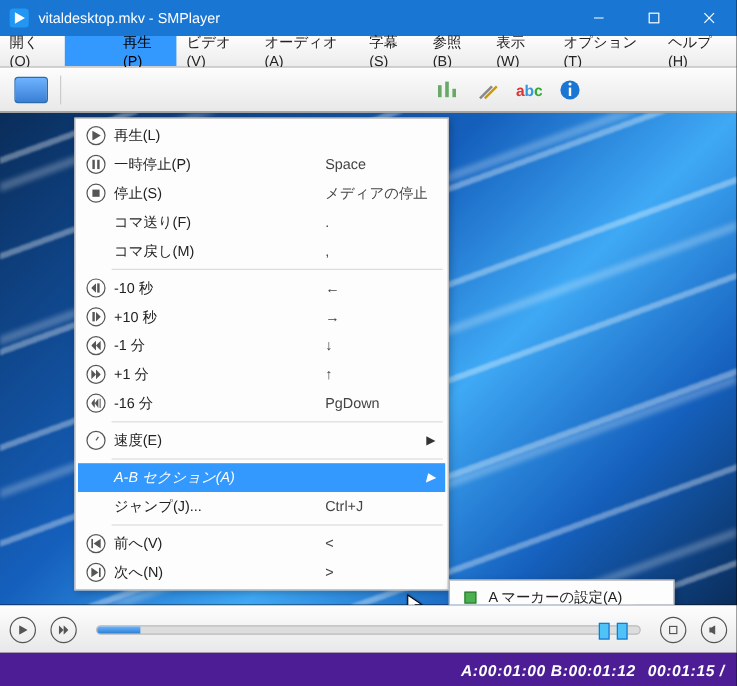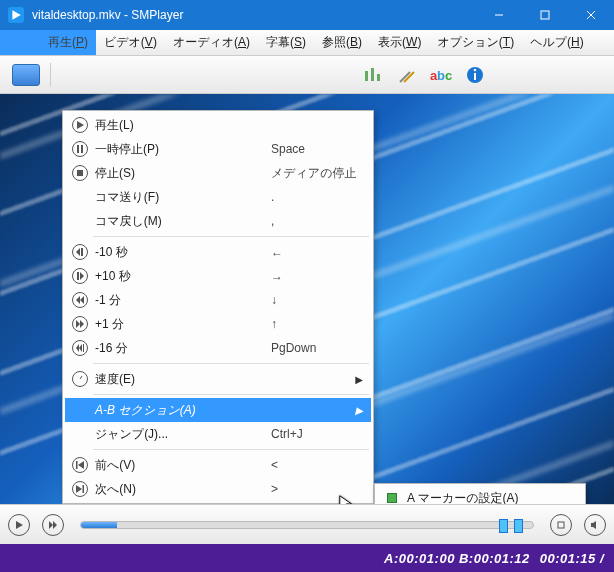--- a/index.html
+++ b/index.html
@@ -8,46 +8,46 @@
 .titlebar { background: #1976d2; height: 30px; display: flex; align-items: center; color: #fff; font-size: 12px; padding-left: 8px; }
 .titlebar .app-icon { width: 16px; height: 16px; background: #2196f3; border-radius: 3px; margin-right: 8px; display: flex; align-items: center; justify-content: center; }
 .titlebar .app-icon svg { width: 12px; height: 12px; }
 .title-text { flex: 1; }
 .win-controls { display: flex; }
 .win-btn { width: 46px; height: 30px; display: flex; align-items: center; justify-content: center; color: #fff; }
 .win-btn svg { width: 10px; height: 10px; }
 
 .menubar { background: linear-gradient(to bottom, #fdfdfd, #ececec); height: 26px; display: flex; align-items: stretch; border-bottom: 1px solid #ccc; font-size: 12px; }
 .menu-item { padding: 0 8px; display: flex; align-items: center; color: #222; }
-.menu-item.active { background: #3399ff; color: #404040; padding-left: 48px; }
+.menu-item.active { background: #3399ff; color: #000000; padding-left: 48px; }
 .menu-item u { text-decoration: underline; }
 
 .toolbar { background: linear-gradient(to bottom, #fdfdfd, #e8e8e8); height: 38px; display: flex; align-items: center; padding: 0 6px; border-bottom: 1px solid #ccc; position: relative; z-index: 1; }
 .tool-group { display: flex; align-items: center; gap: 10px; padding: 0 6px; }
 .tool-sep { width: 1px; height: 24px; background: #ccc; margin: 0 4px; }
 .tool-btn { width: 24px; height: 24px; display: flex; align-items: center; justify-content: center; border-radius: 3px; }
 .small-folder { width: 28px; height: 22px; background: linear-gradient(to bottom, #6db3ff, #3a7fd5); border-radius: 3px; border: 1px solid #2a6cb0; }
 
 .video-area { flex: 1; position: relative; background: #000; overflow: hidden; }
 .video-bg { position: absolute; inset: 0; background: linear-gradient(135deg, #0a2d5a 0%, #1560bd 40%, #3fa9f5 60%, #1560bd 80%, #0a2d5a 100%); }
 .video-lines { position: absolute; inset: 0; }
 .video-lines::before, .video-lines::after { content: ""; position: absolute; inset: 0; background: repeating-linear-gradient(160deg, rgba(255,255,255,0) 0 35px, rgba(255,255,255,0.35) 35px 40px, rgba(255,255,255,0) 40px 75px); filter: blur(1px); }
 .video-lines::after { background: repeating-linear-gradient(160deg, rgba(255,255,255,0) 0 55px, rgba(255,255,255,0.25) 55px 62px, rgba(255,255,255,0) 62px 120px); filter: blur(2px); }
 
-.dropdown { position: absolute; top: 16px; left: 62px; width: 312px; background: #fdfdfd; border: 1px solid #b8b8b8; box-shadow: 2px 2px 6px rgba(0,0,0,0.25); z-index: 10; padding: 2px; font-size: 12px; }
+.dropdown { position: absolute; top: 4px; left: 62px; width: 312px; background: #fdfdfd; border: 1px solid #b8b8b8; box-shadow: 2px 2px 6px rgba(0,0,0,0.25); z-index: 10; padding: 2px; font-size: 12px; }
 .dd-item { display: flex; align-items: center; height: 24px; position: relative; padding-left: 30px; color: #222; }
 .dd-item .icon-slot { position: absolute; left: 4px; width: 22px; display: flex; align-items: center; justify-content: center; }
 .dd-item .label { flex: 1; }
 .dd-item .shortcut { width: 100px; color: #444; text-align: left; }
 .dd-item .arrow { position: absolute; right: 8px; font-size: 10px; color: #333; }
 .dd-item.highlight { background: #3399ff; color: #fff; font-style: italic; }
 .dd-item.highlight .shortcut, .dd-item.highlight .arrow { color: #fff; }
 .dd-sep { height: 1px; background: #ddd; margin: 3px 2px 3px 28px; }
 
-.submenu { position: absolute; top: 389px; left: 374px; width: 212px; background: #fdfdfd; border: 1px solid #b8b8b8; box-shadow: 2px 2px 6px rgba(0,0,0,0.25); z-index: 11; padding: 2px; font-size: 12px; }
+.submenu { position: absolute; top: 389px; left: 374px; width: 188px; background: #fdfdfd; border: 1px solid #b8b8b8; box-shadow: 2px 2px 6px rgba(0,0,0,0.25); z-index: 11; padding: 2px; font-size: 12px; }
 
 .controls { background: linear-gradient(to bottom, #fdfdfd, #e8e8e8); height: 40px; display: flex; align-items: center; padding: 0 6px; border-top: 1px solid #ccc; gap: 8px; }
 .ctrl-btn { width: 26px; height: 26px; display: flex; align-items: center; justify-content: center; border-radius: 13px; }
 .seek-bar { flex: 1; height: 8px; background: #ddd; border-radius: 4px; position: relative; margin: 0 6px; border: 1px solid #bbb; }
 .seek-prog { position: absolute; left: 0; top: 0; bottom: 0; width: 8%; background: linear-gradient(to bottom, #6db3ff, #2a7fd5); border-radius: 4px 0 0 4px; }
 .seek-markers { position: absolute; right: 10px; top: -3px; display: flex; gap: 6px; }
 .seek-marker { width: 9px; height: 14px; background: #4fc3f7; border: 1px solid #1976d2; }
 
 .status { background: #4c1d95; height: 28px; display: flex; align-items: center; justify-content: flex-end; color: #fff; font-size: 13px; font-style: italic; font-weight: bold; padding: 0 10px; font-family: "Arial", sans-serif; letter-spacing: 0.5px; }
 .status .ab { margin-right: 10px; }
@@ -85,20 +85,23 @@
     <div class="win-btn">
         <svg viewBox="0 0 10 10">
           <line x1="1" y1="1" x2="9" y2="9" stroke="#fff" stroke-width="1"></line>
           <line x1="9" y1="1" x2="1" y2="9" stroke="#fff" stroke-width="1"></line>
         </svg>
       </div>
   </div>
 </div>
 
 <div class="menubar">
+  <div class="menu-item">
+      <span><span>開く</span>(<u>O</u>)</span>
+    </div>
   <div class="menu-item active">
       <span><span>再生</span>(<u>P</u>)</span>
     </div>
   <div class="menu-item">
       <span><span>ビデオ</span>(<u>V</u>)</span>
     </div>
   <div class="menu-item">
       <span><span>オーディオ</span>(<u>A</u>)</span>
     </div>
   <div class="menu-item">

